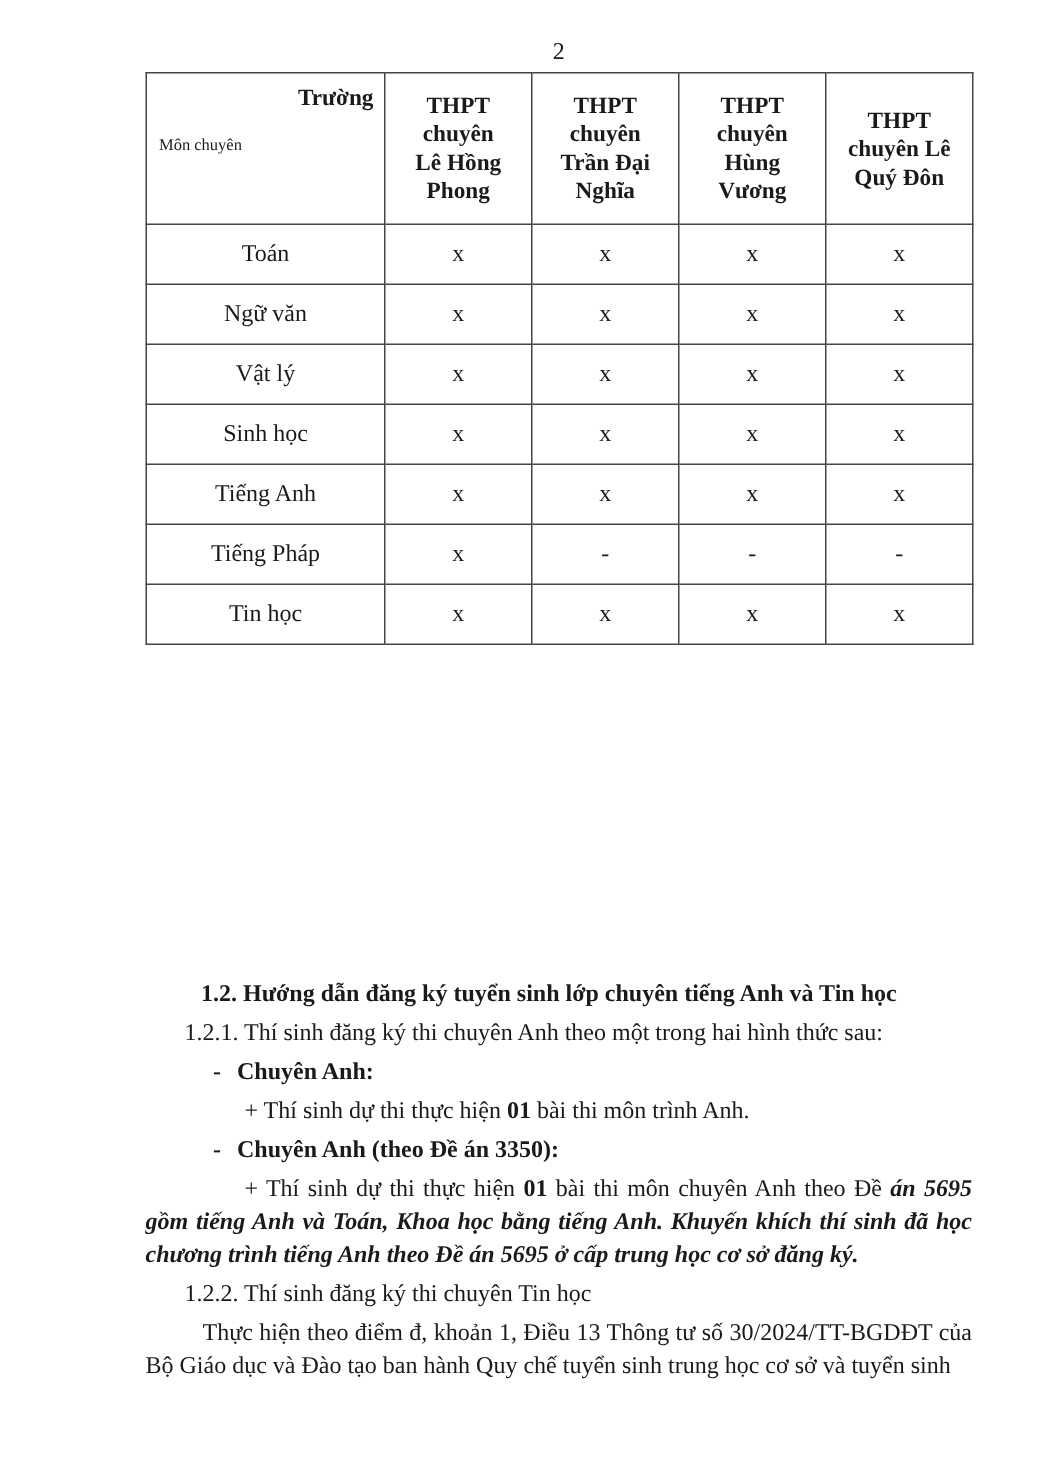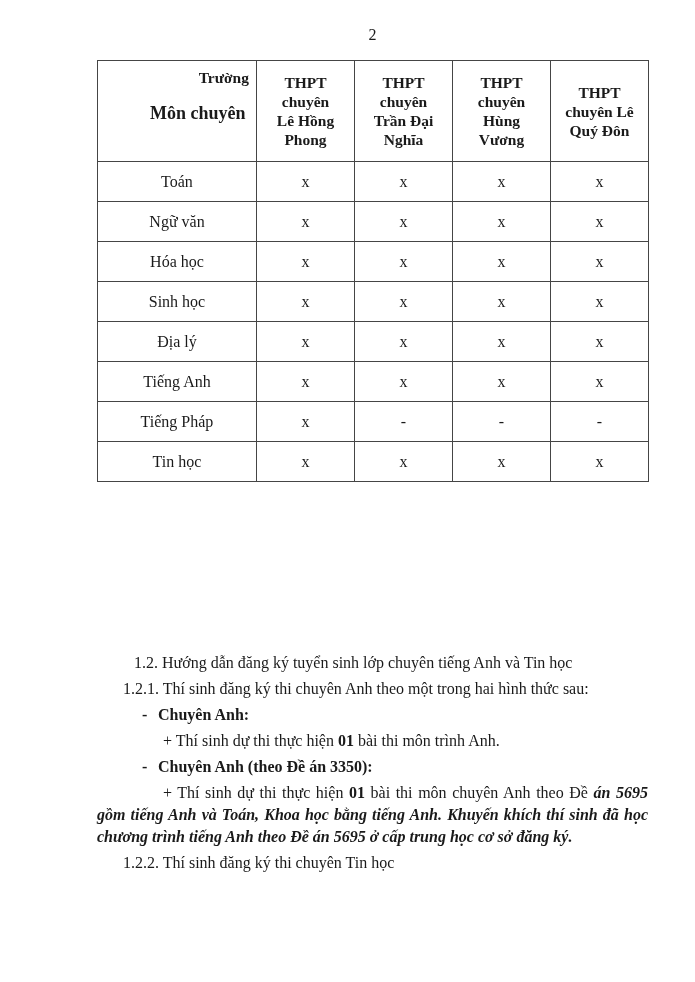--- a/index.html
+++ b/index.html
@@ -10,49 +10,49 @@
     color:#1a1a1a;
     font-family:"Liberation Serif","DejaVu Serif",serif;
     overflow:hidden;
   }
   .page-number{
     position:absolute;left:97px;top:26px;width:551px;
     text-align:center;font-size:16px;line-height:18px;
   }
   
   table.doc-table{
-    position:absolute;left:97px;top:60px;width:551px;
+    position:absolute;left:97px;top:48px;width:551px;
     border-collapse:collapse;table-layout:fixed;
     font-size:16px;
     padding-left:16px;
   }
   .doc-table th,.doc-table td{
     border:1px solid #454545;
     padding:0;
     text-align:center;vertical-align:middle;
     font-weight:normal;
   }
   .doc-table th{font-weight:bold;}
   .school-th{
     height:100px;
     white-space:pre-line;
     line-height:19px;
     font-size:15.5px;
   }
   .corner-th{position:relative;height:100px;}
   .corner-top{position:absolute;top:8px;right:7px;font-weight:bold;font-size:15.5px;}
-  .corner-bottom{position:absolute;top:42px;left:8px;font-weight:bold;font-size:18px;margin-left:44px;}
+  .corner-bottom{position:absolute;top:42px;left:8px;font-weight:normal;font-size:11px;}
   .doc-table tbody td{height:39px;font-size:16px;}
   
   .text-block{
     position:absolute;left:97px;top:652px;width:551px;
     font-size:16px;line-height:22px;
   }
   .text-block p{margin:0 0 4px 0;}
-  .p-heading{font-weight:normal;text-indent:37px;}
+  .p-heading{font-weight:bold;text-indent:37px;}
   .p-numbered{text-indent:26px;}
   .p-dash{font-weight:bold;padding-left:45px;}
   .p-dash .dash{display:inline-block;width:16px;}
   .p-plus{text-indent:66px;}
   .p-plus-justified{text-indent:66px;text-align:justify;}
   .p-body-justified{text-indent:38px;text-align:justify;}
   .seg-regular{font-weight:normal;font-style:normal;}
   .seg-bold{font-weight:bold;}
   .seg-bold-italic{font-weight:bold;font-style:italic;}
 </style>
@@ -105,35 +105,28 @@
           <td>x</td>
         </tr>
         <tr>
           <td>Ngữ văn</td>
           <td>x</td>
           <td>x</td>
           <td>x</td>
           <td>x</td>
         </tr>
         <tr>
-          <td>Hóa học</td>
+          <td>Vật lý</td>
           <td>x</td>
           <td>x</td>
           <td>x</td>
           <td>x</td>
         </tr>
         <tr>
           <td>Sinh học</td>
-          <td>x</td>
-          <td>x</td>
-          <td>x</td>
-          <td>x</td>
-        </tr>
-        <tr>
-          <td>Địa lý</td>
           <td>x</td>
           <td>x</td>
           <td>x</td>
           <td>x</td>
         </tr>
         <tr>
           <td>Tiếng Anh</td>
           <td>x</td>
           <td>x</td>
           <td>x</td>
@@ -158,15 +151,16 @@
 
   <div class="text-block">
 
   <p class="p-heading">1.2. Hướng dẫn đăng ký tuyển sinh lớp chuyên tiếng Anh và Tin học</p>
       <p class="p-numbered">1.2.1. Thí sinh đăng ký thi chuyên Anh theo một trong hai hình thức sau:</p>
       <p class="p-dash"><span class="dash">-</span><span>Chuyên Anh:</span></p>
       <p class="p-plus"><span class="seg-regular">+ Thí sinh dự thi thực hiện </span><span class="seg-bold">01</span><span class="seg-regular"> bài thi môn trình Anh.</span></p>
       <p class="p-dash"><span class="dash">-</span><span>Chuyên Anh (theo Đề án 3350):</span></p>
       <p class="p-plus-justified"><span class="seg-regular">+ Thí sinh dự thi thực hiện </span><span class="seg-bold">01</span><span class="seg-regular"> bài thi môn chuyên Anh theo Đề </span><span class="seg-bold-italic">án 5695 gồm tiếng Anh và Toán, Khoa học bằng tiếng Anh. Khuyến khích thí sinh đã học chương trình tiếng Anh theo Đề án 5695 ở cấp trung học cơ sở đăng ký.</span></p>
       <p class="p-numbered">1.2.2. Thí sinh đăng ký thi chuyên Tin học</p>
+      <p class="p-body-justified">Thực hiện theo điểm đ, khoản 1, Điều 13 Thông tư số 30/2024/TT-BGDĐT của Bộ Giáo dục và Đào tạo ban hành Quy chế tuyển sinh trung học cơ sở và tuyển sinh</p>
     </div>
 
 </div>
 
 </body></html>

